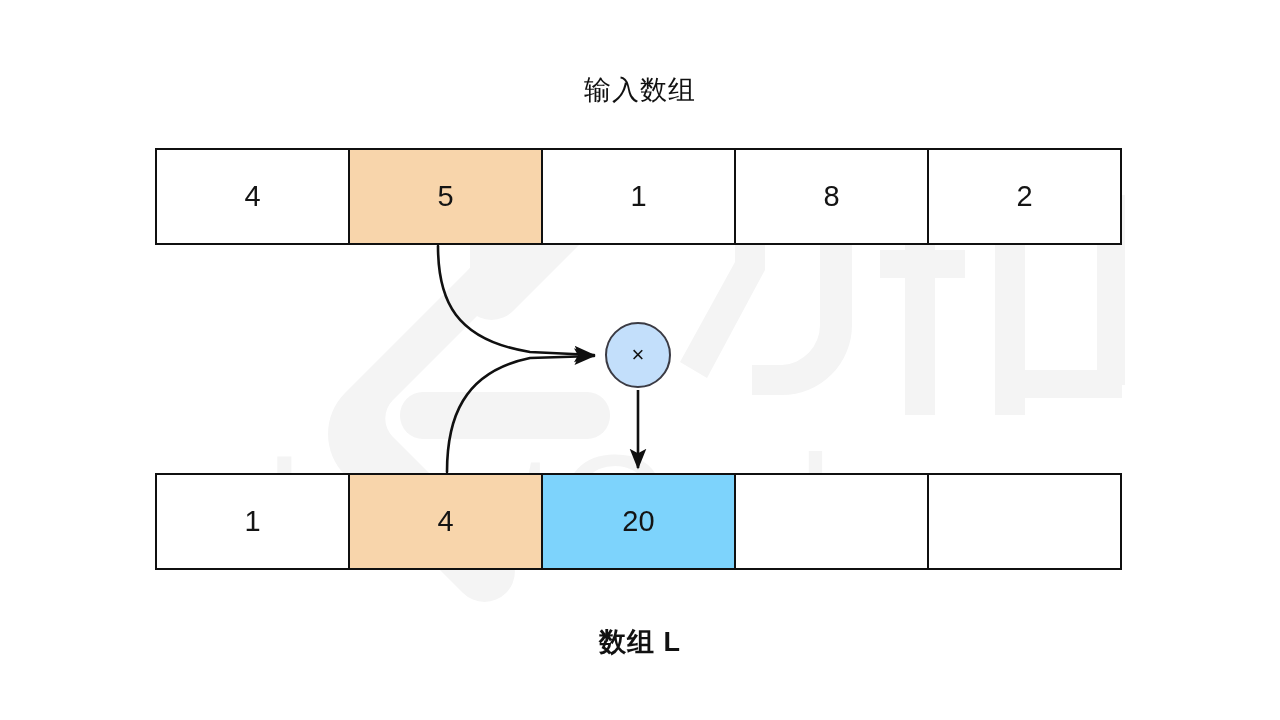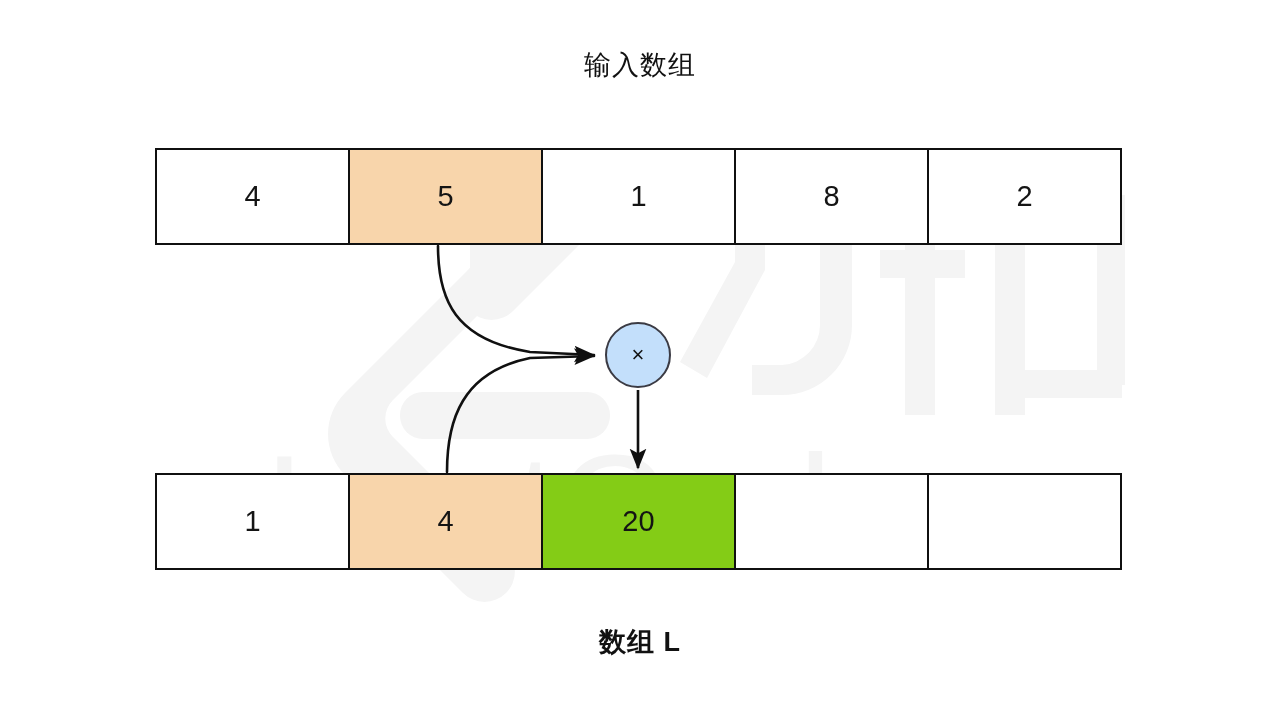--- a/index.html
+++ b/index.html
@@ -39,21 +39,21 @@
     position: absolute;
     width: 1280px;
     left: 0;
     text-align: center;
     font-size: 27px;
     letter-spacing: 1px;
     color: #111111;
     z-index: 4;
     white-space: nowrap;
   }
-  #title-top    { top: 47px; }
+  #title-top    { top: 72px; }
   #title-bottom { top: 624px; font-weight: bold; }
 
   
   .array {
     position: absolute;
     left: 155px;
     width: 967px;
     height: 97px;
     display: flex;
     border: 2.5px solid #101010;
@@ -71,21 +71,21 @@
     justify-content: center;
     font-size: 29px;
     color: #141414;
     border-right: 2.5px solid #101010;
     box-sizing: border-box;
     background: transparent;
     line-height: 1;
   }
   .cell:last-child { border-right: none; }
   .cell.fill-orange { background: #f8d5ab; }
-  .cell.fill-teal   { background: #84cc16; }
+  .cell.fill-teal   { background: #7dd3fc; }
 
   
   #connectors {
     position: absolute;
     left: 0;
     top: 0;
     width: 1280px;
     height: 720px;
     z-index: 2;
     pointer-events: none;

